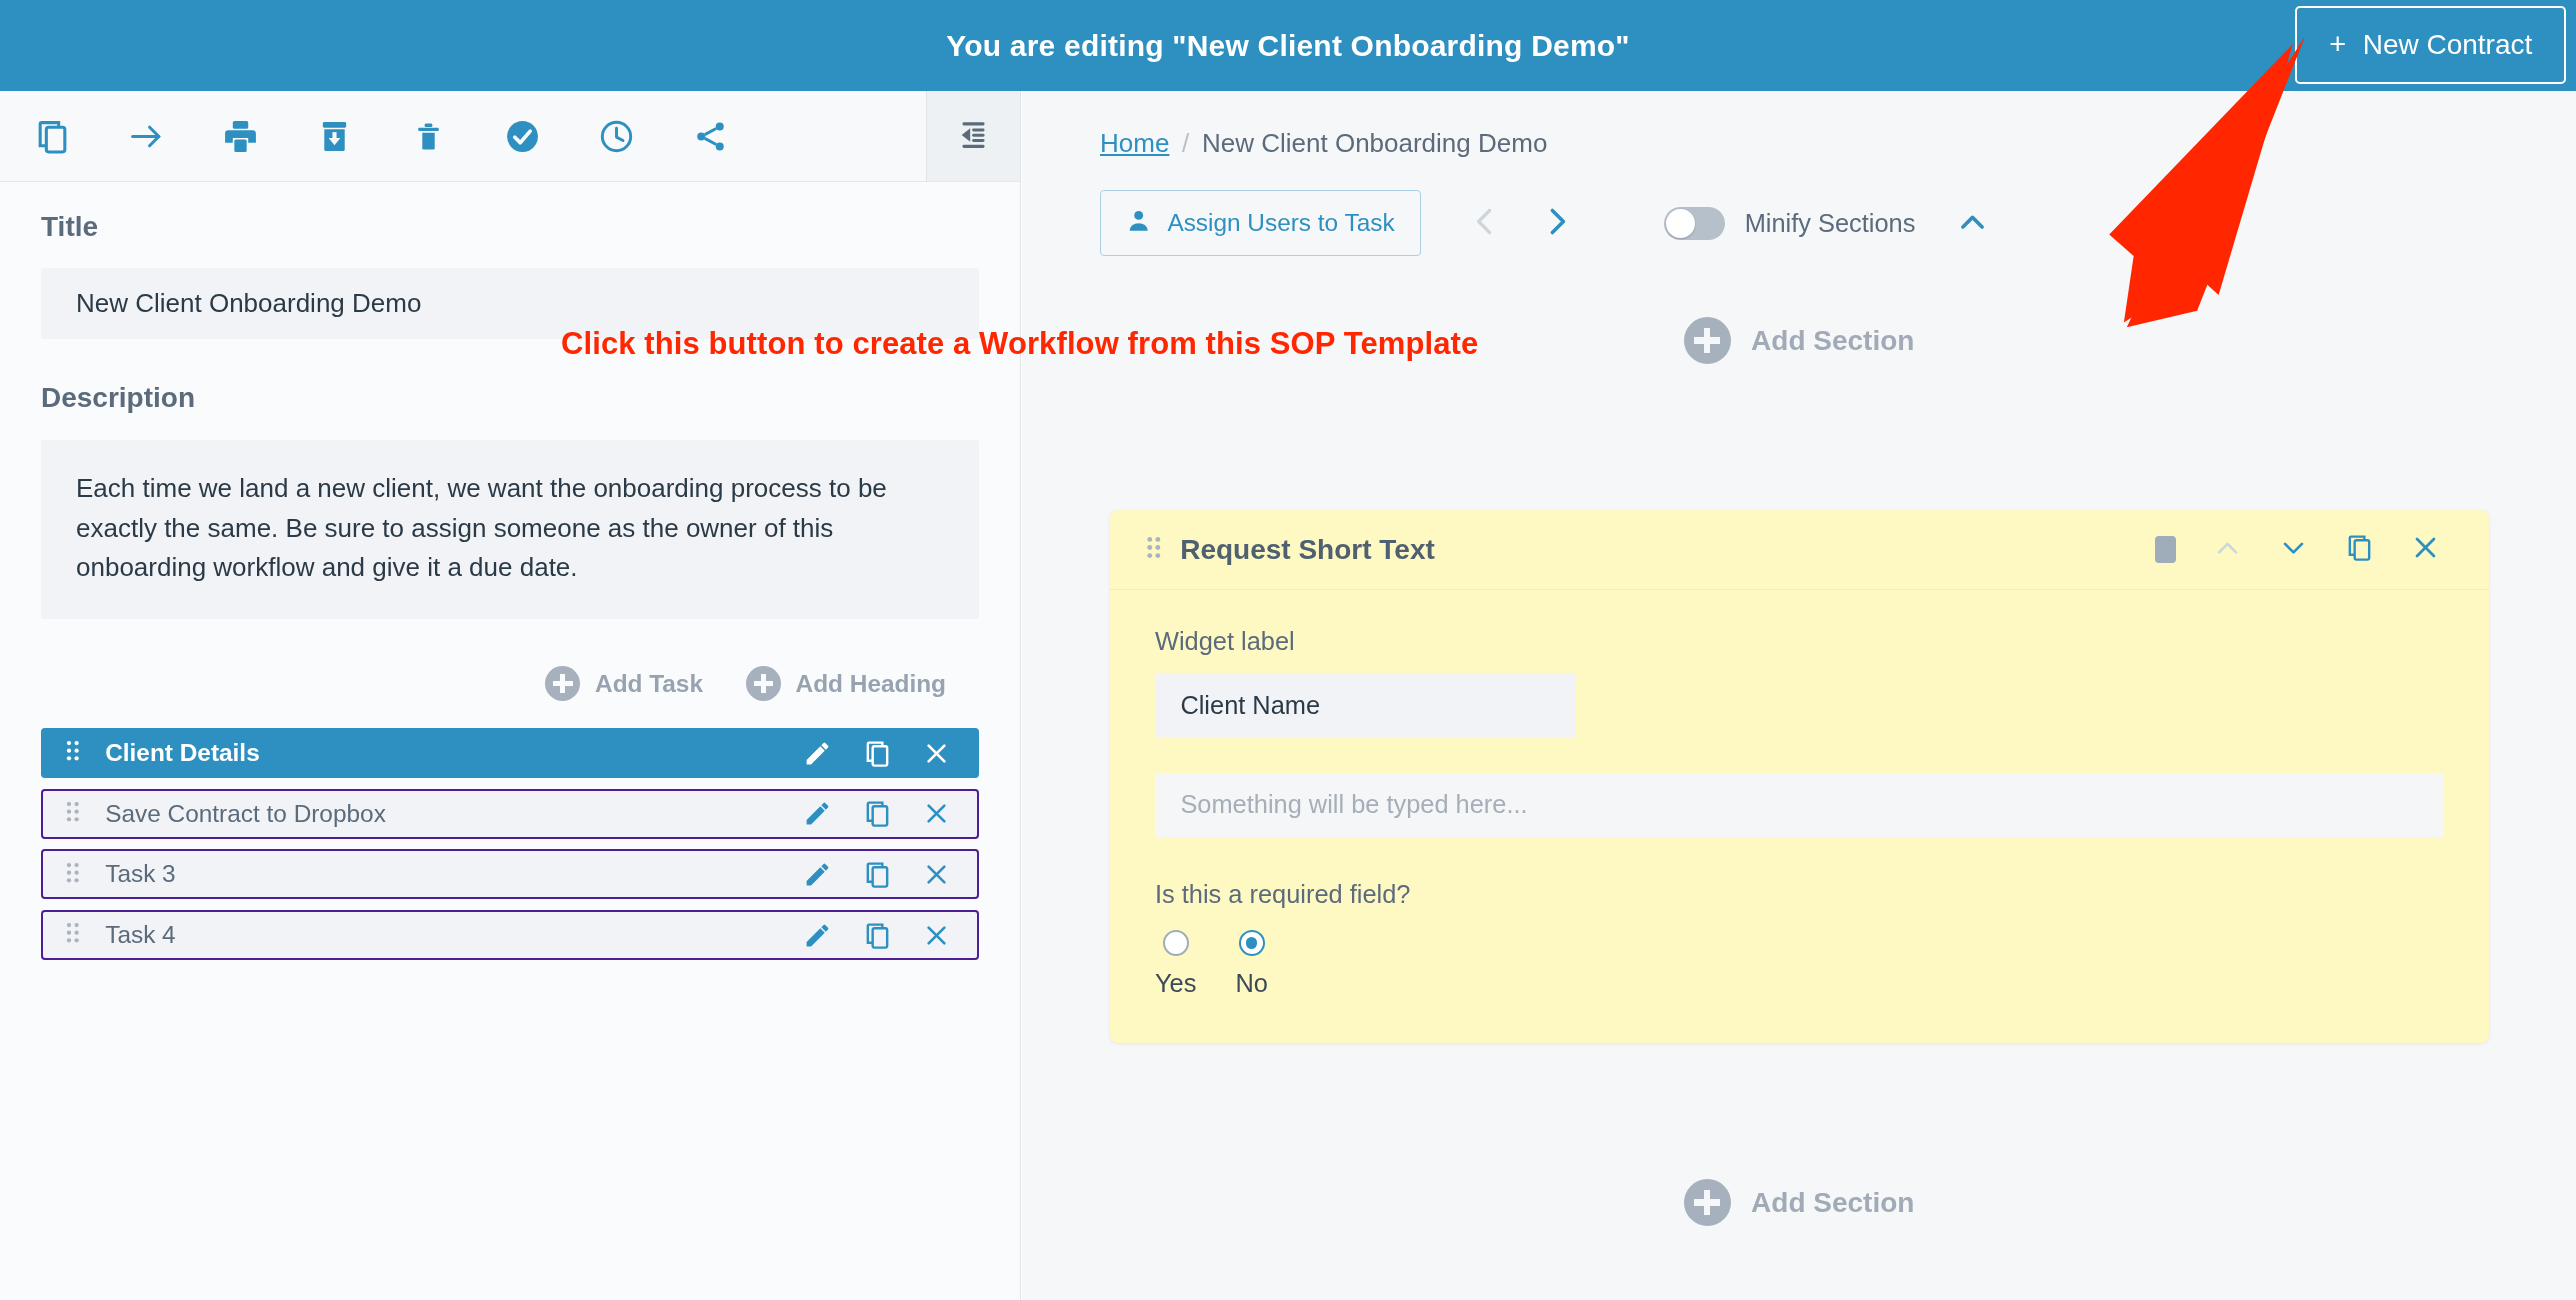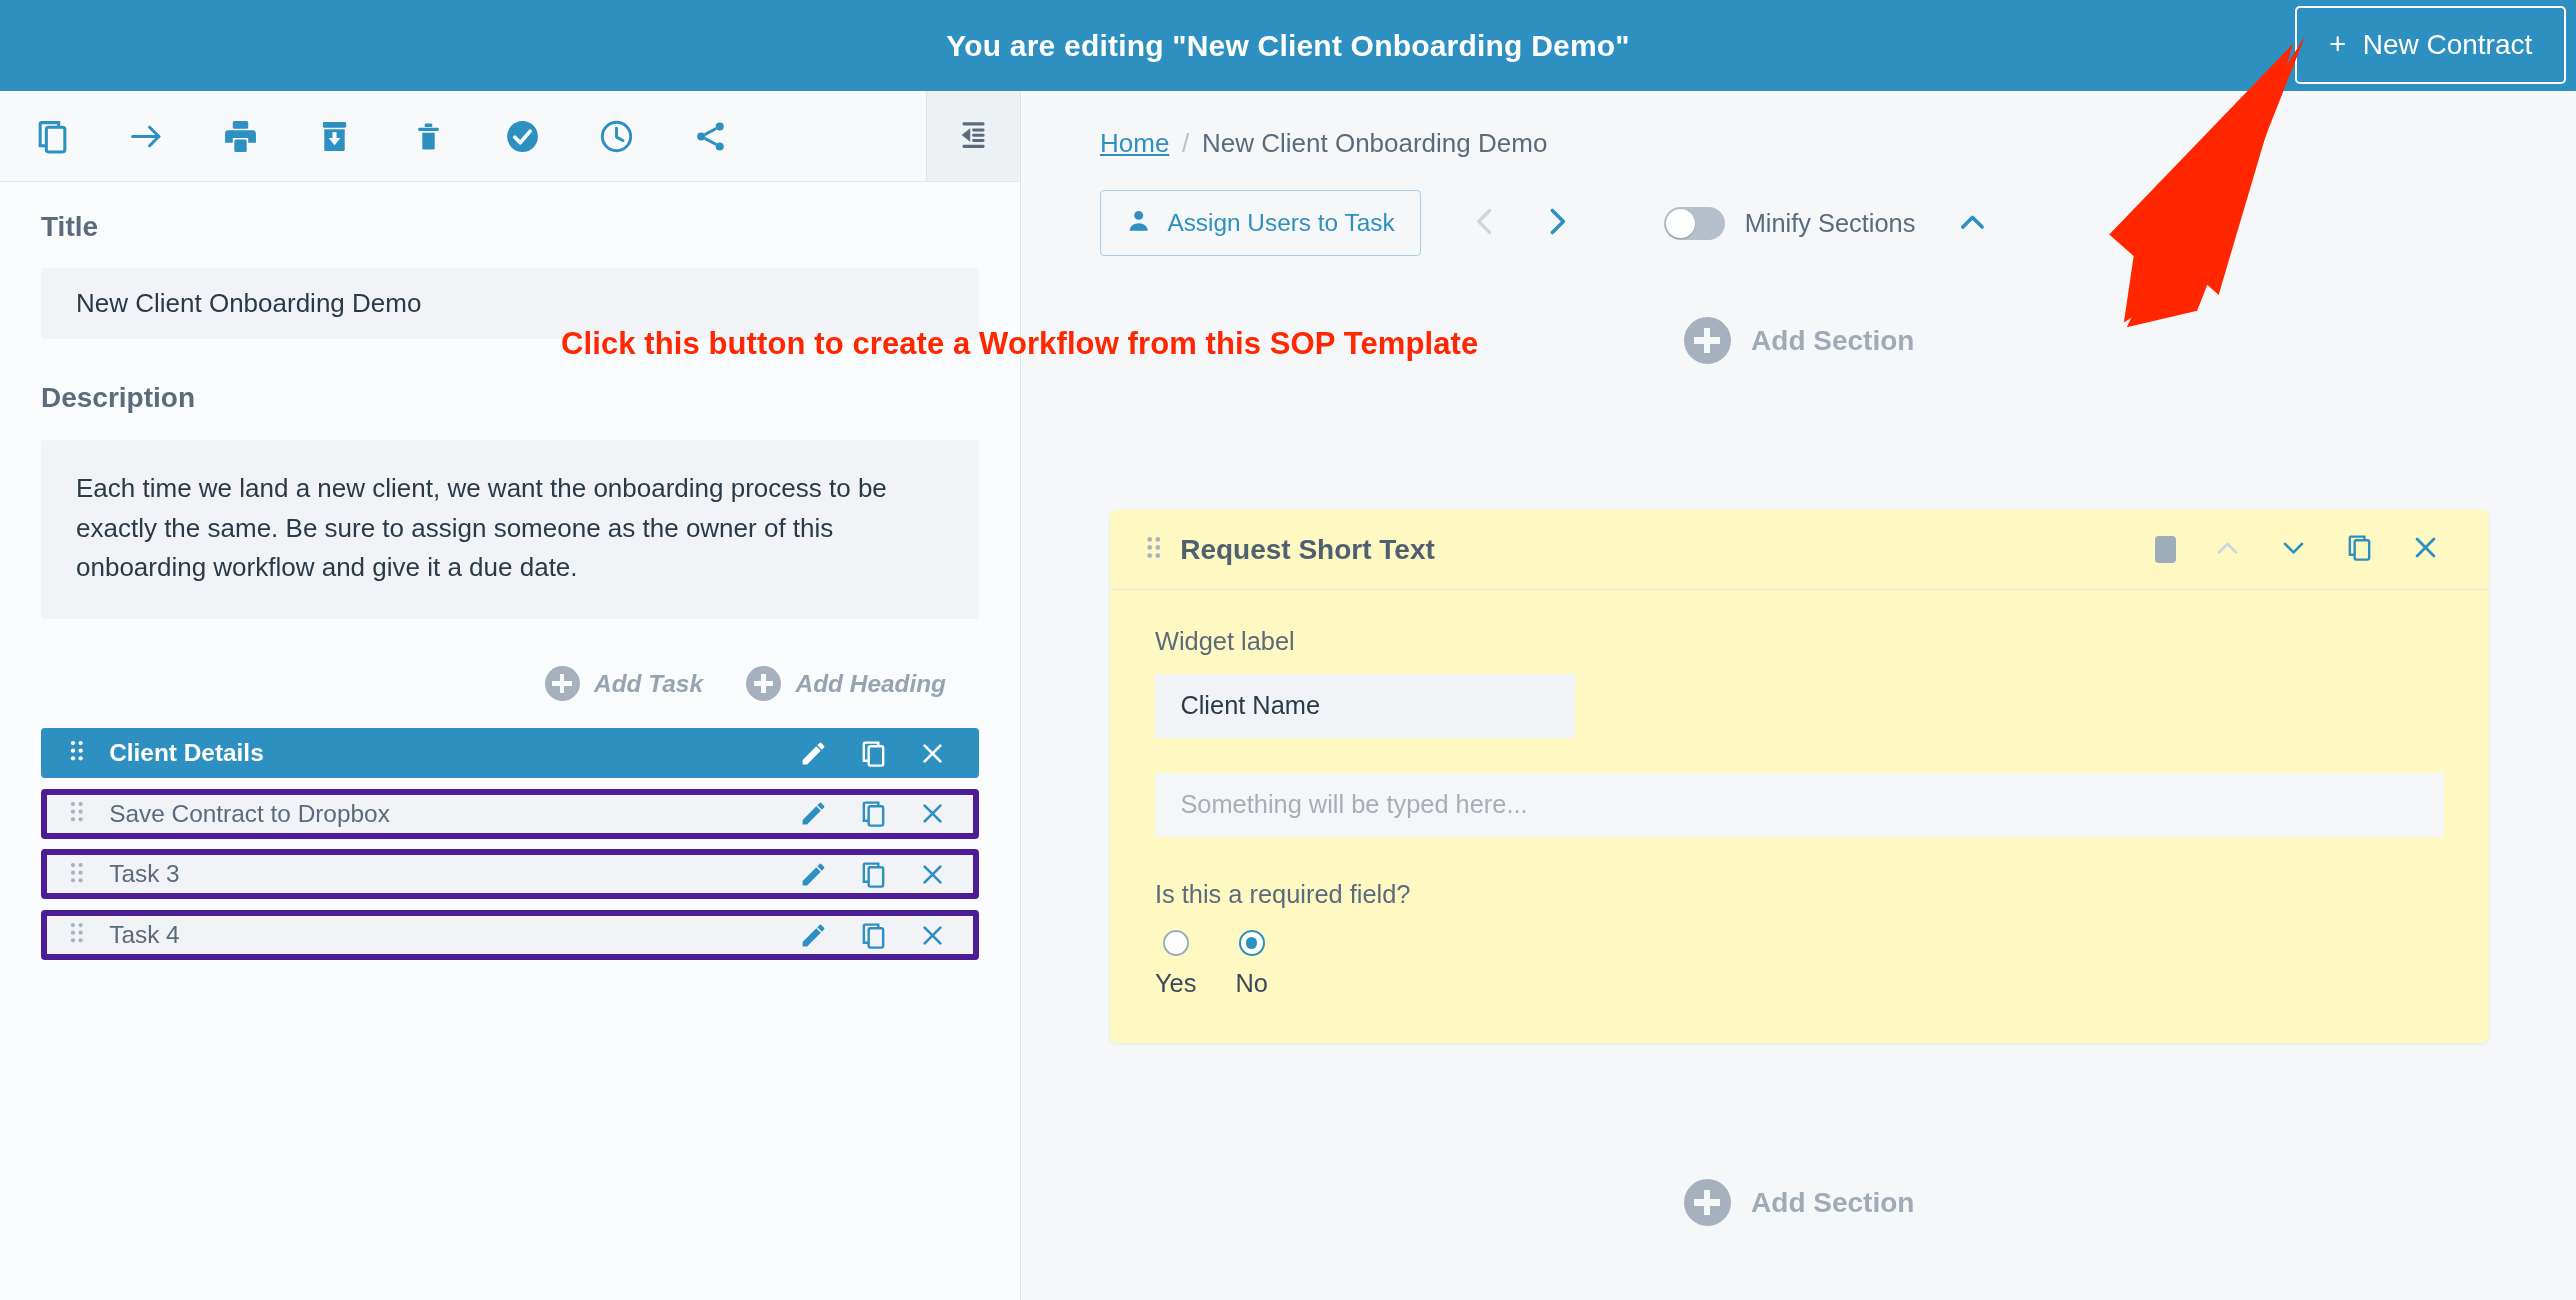--- a/index.html
+++ b/index.html
@@ -69,39 +69,39 @@
   .field-box .val { font-size: 26px; color: #2b3a47; }
   .desc-box {
     margin: 25.4px 41px 0 41px;
     background: #f1f3f6; border-radius: 2.9px;
     padding: 29px 35px 31px 35px;
   }
   .desc-box p { font-size: 26px; line-height: 1.53; color: #2b3a47; }
 
   .addrow {
     display: flex; align-items: center; justify-content: flex-end;
-    gap: 43px; padding: 47px 74px 0 0; font-style: italic;
+    gap: 43px; padding: 47px 74px 0 0;
   }
   .addbtn { display: flex; align-items: center; gap: 14.6px; cursor: pointer; }
   .circle-plus {
     width: 35px; height: 35px; border-radius: 50%;
     background: #a6b1bd; position: relative; flex: 0 0 auto;
   }
   .circle-plus::before, .circle-plus::after {
     content: ""; position: absolute; background: #fafbfc;
   }
   .circle-plus::before { left: 7.8px; right: 7.8px; top: 15px; height: 4.9px; }
   .circle-plus::after  { top: 7.8px; bottom: 7.8px; left: 15px; width: 4.9px; }
   .addbtn .lbl { font-size: 24.4px; font-weight: bold; color: #97a3b0; white-space: nowrap; }
 
   .task-list { margin: 27px 41px 0 41px; display: flex; flex-direction: column; gap: 10.7px; }
   .task-row {
     height: 50px; border-radius: 3.9px; display: flex; align-items: center;
     padding: 0 27px 0 21.5px; cursor: pointer;
-    background: #f1f3f6; border: 6px solid #4c1d95;
+    background: #f1f3f6; border: 2px solid #4c1d95;
   }
   .task-row.active { background: #2e90c0; border-color: #2e90c0; }
   .task-row .grip { width: 29px; flex: 0 0 auto; }
   .task-row .name { font-size: 24.4px; color: #5b6b7c; margin-left: 11.7px; flex: 1 1 auto; }
   .task-row.active .name { color: #ffffff; font-weight: bold; }
   .task-actions { display: flex; align-items: center; gap: 31px; }
   .ticon { cursor: pointer; display: flex; align-items: center; justify-content: center; }
 
   
   .right-panel {

